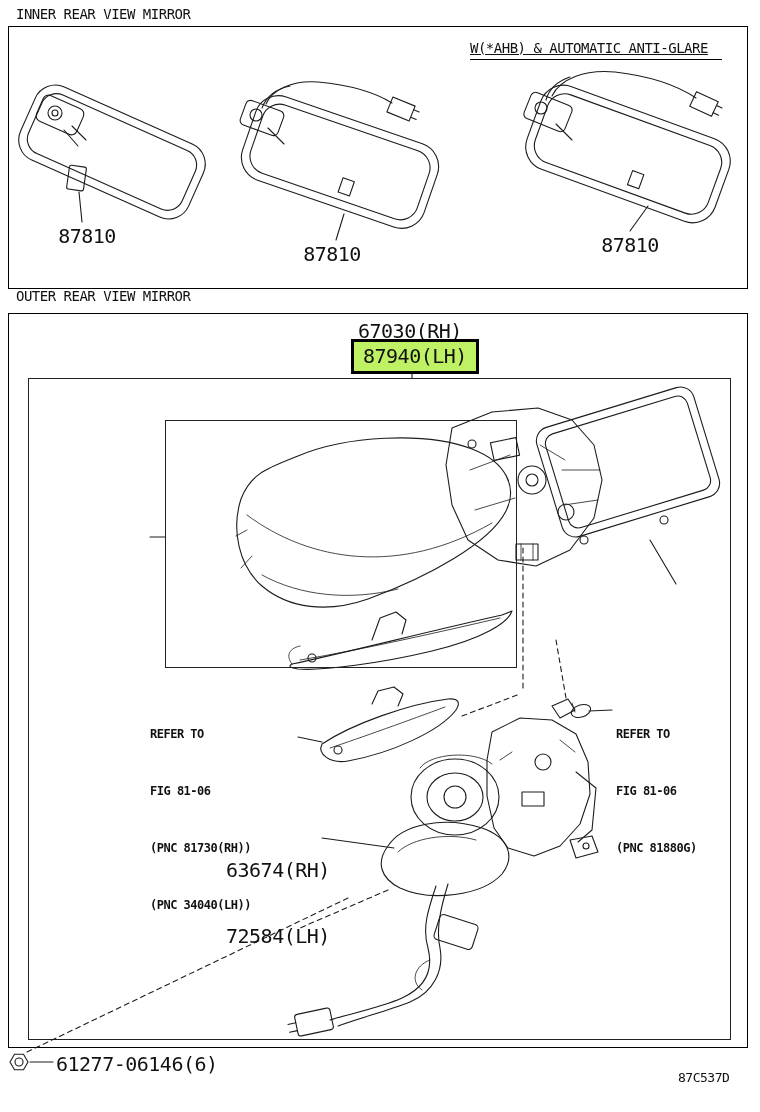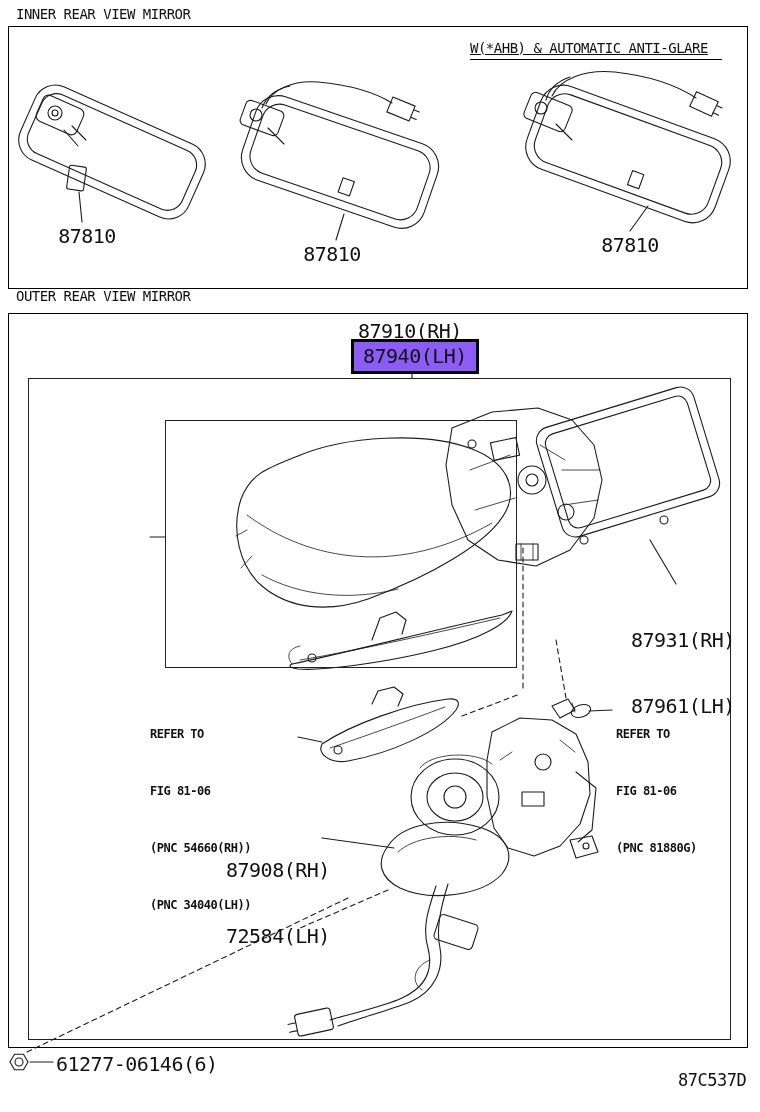--- a/index.html
+++ b/index.html
@@ -10,23 +10,23 @@
     font-family:"DejaVu Sans Mono","Liberation Mono",monospace;
   }
   .t { position:absolute; white-space:pre; color:#111; }
   .title14 { font-size:14px; letter-spacing:-0.5px; }
   .pn { font-size:20px; font-weight:normal; letter-spacing:-0.5px; }
   .pn-c { text-align:center; }
   .note { font-size:12px; font-weight:bold; line-height:19px; letter-spacing:-0.5px; }
   .twolines { line-height:22px; }
   .box { position:absolute; border:1.5px solid #000; }
   .thinbox { position:absolute; border:1px solid #222; }
-  .selected-box { position:absolute; border:3px solid #000; padding:2px 9px 3px 9px; background:#8b5cf6; }
+  .selected-box { position:absolute; border:3px solid #000; padding:2px 9px 3px 9px; background:#bef264; }
   .underlined { border-bottom:1.2px solid #000; padding:0 18px 3px 0; }
-  .code { font-size:17px; letter-spacing:-0.5px; }
+  .code { font-size:13px; letter-spacing:-0.5px; }
   svg.art { position:absolute; left:0; top:0; }
   svg.art * { stroke:#1c1c1c; fill:none; stroke-width:1.1; stroke-linecap:round; stroke-linejoin:round; }
   svg.art .dash { stroke-dasharray:5 4; }
   svg.art .thin { stroke-width:0.8; }
 </style>
 </head>
 <body>
 
 <div class="page">
 
@@ -199,46 +199,42 @@
   <div class="t title14" style="left:16px; top:6px;">INNER REAR VIEW MIRROR</div>
 
   <div class="t title14 underlined" style="left:470px; top:40px; padding-right:14px;text-decoration:underline;">W(*AHB) &amp; AUTOMATIC ANTI-GLARE</div>
 
   <div class="t pn pn-c" style="left:47px; top:224px; width:80px;">87810</div>
   <div class="t pn pn-c" style="left:292px; top:242px; width:80px;">87810</div>
   <div class="t pn pn-c" style="left:590px; top:233px; width:80px;">87810</div>
 
   <div class="t title14" style="left:16px; top:288px;">OUTER REAR VIEW MIRROR</div>
 
-  <div class="t pn" style="left:358px; top:319px;">87910(RH)</div>
+  <div class="t pn" style="left:358px; top:319px;">67030(RH)</div>
   <div class="selected-box" style="left:351px; top:339px;">
     <span class="pn">87940(LH)</span>
   </div>
 
 
-  <div class="t pn twolines" style="left:631px; top:585px;">
-    <div>87931(RH)</div>
-    <div>87961(LH)</div>
-  </div>
 
   <div class="t note" style="left:150px; top:687px;">
     <div>REFER TO</div>
     <div>FIG 81-06</div>
-    <div>(PNC 54660(RH))</div>
+    <div>(PNC 81730(RH))</div>
     <div>(PNC 34040(LH))</div>
   </div>
 
   <div class="t note" style="left:616px; top:687px;">
     <div>REFER TO</div>
     <div>FIG 81-06</div>
     <div>(PNC 81880G)</div>
   </div>
 
   <div class="t pn twolines" style="left:226px; top:815px;">
-    <div>87908(RH)</div>
+    <div>63674(RH)</div>
     <div>72584(LH)</div>
   </div>
 
   <div class="t pn" style="left:56px; top:1052px;">61277-06146(6)</div>
 
   <div class="t code" style="left:678px; top:1070px;">87C537D</div>
 
 </div>
 
 </body></html>

